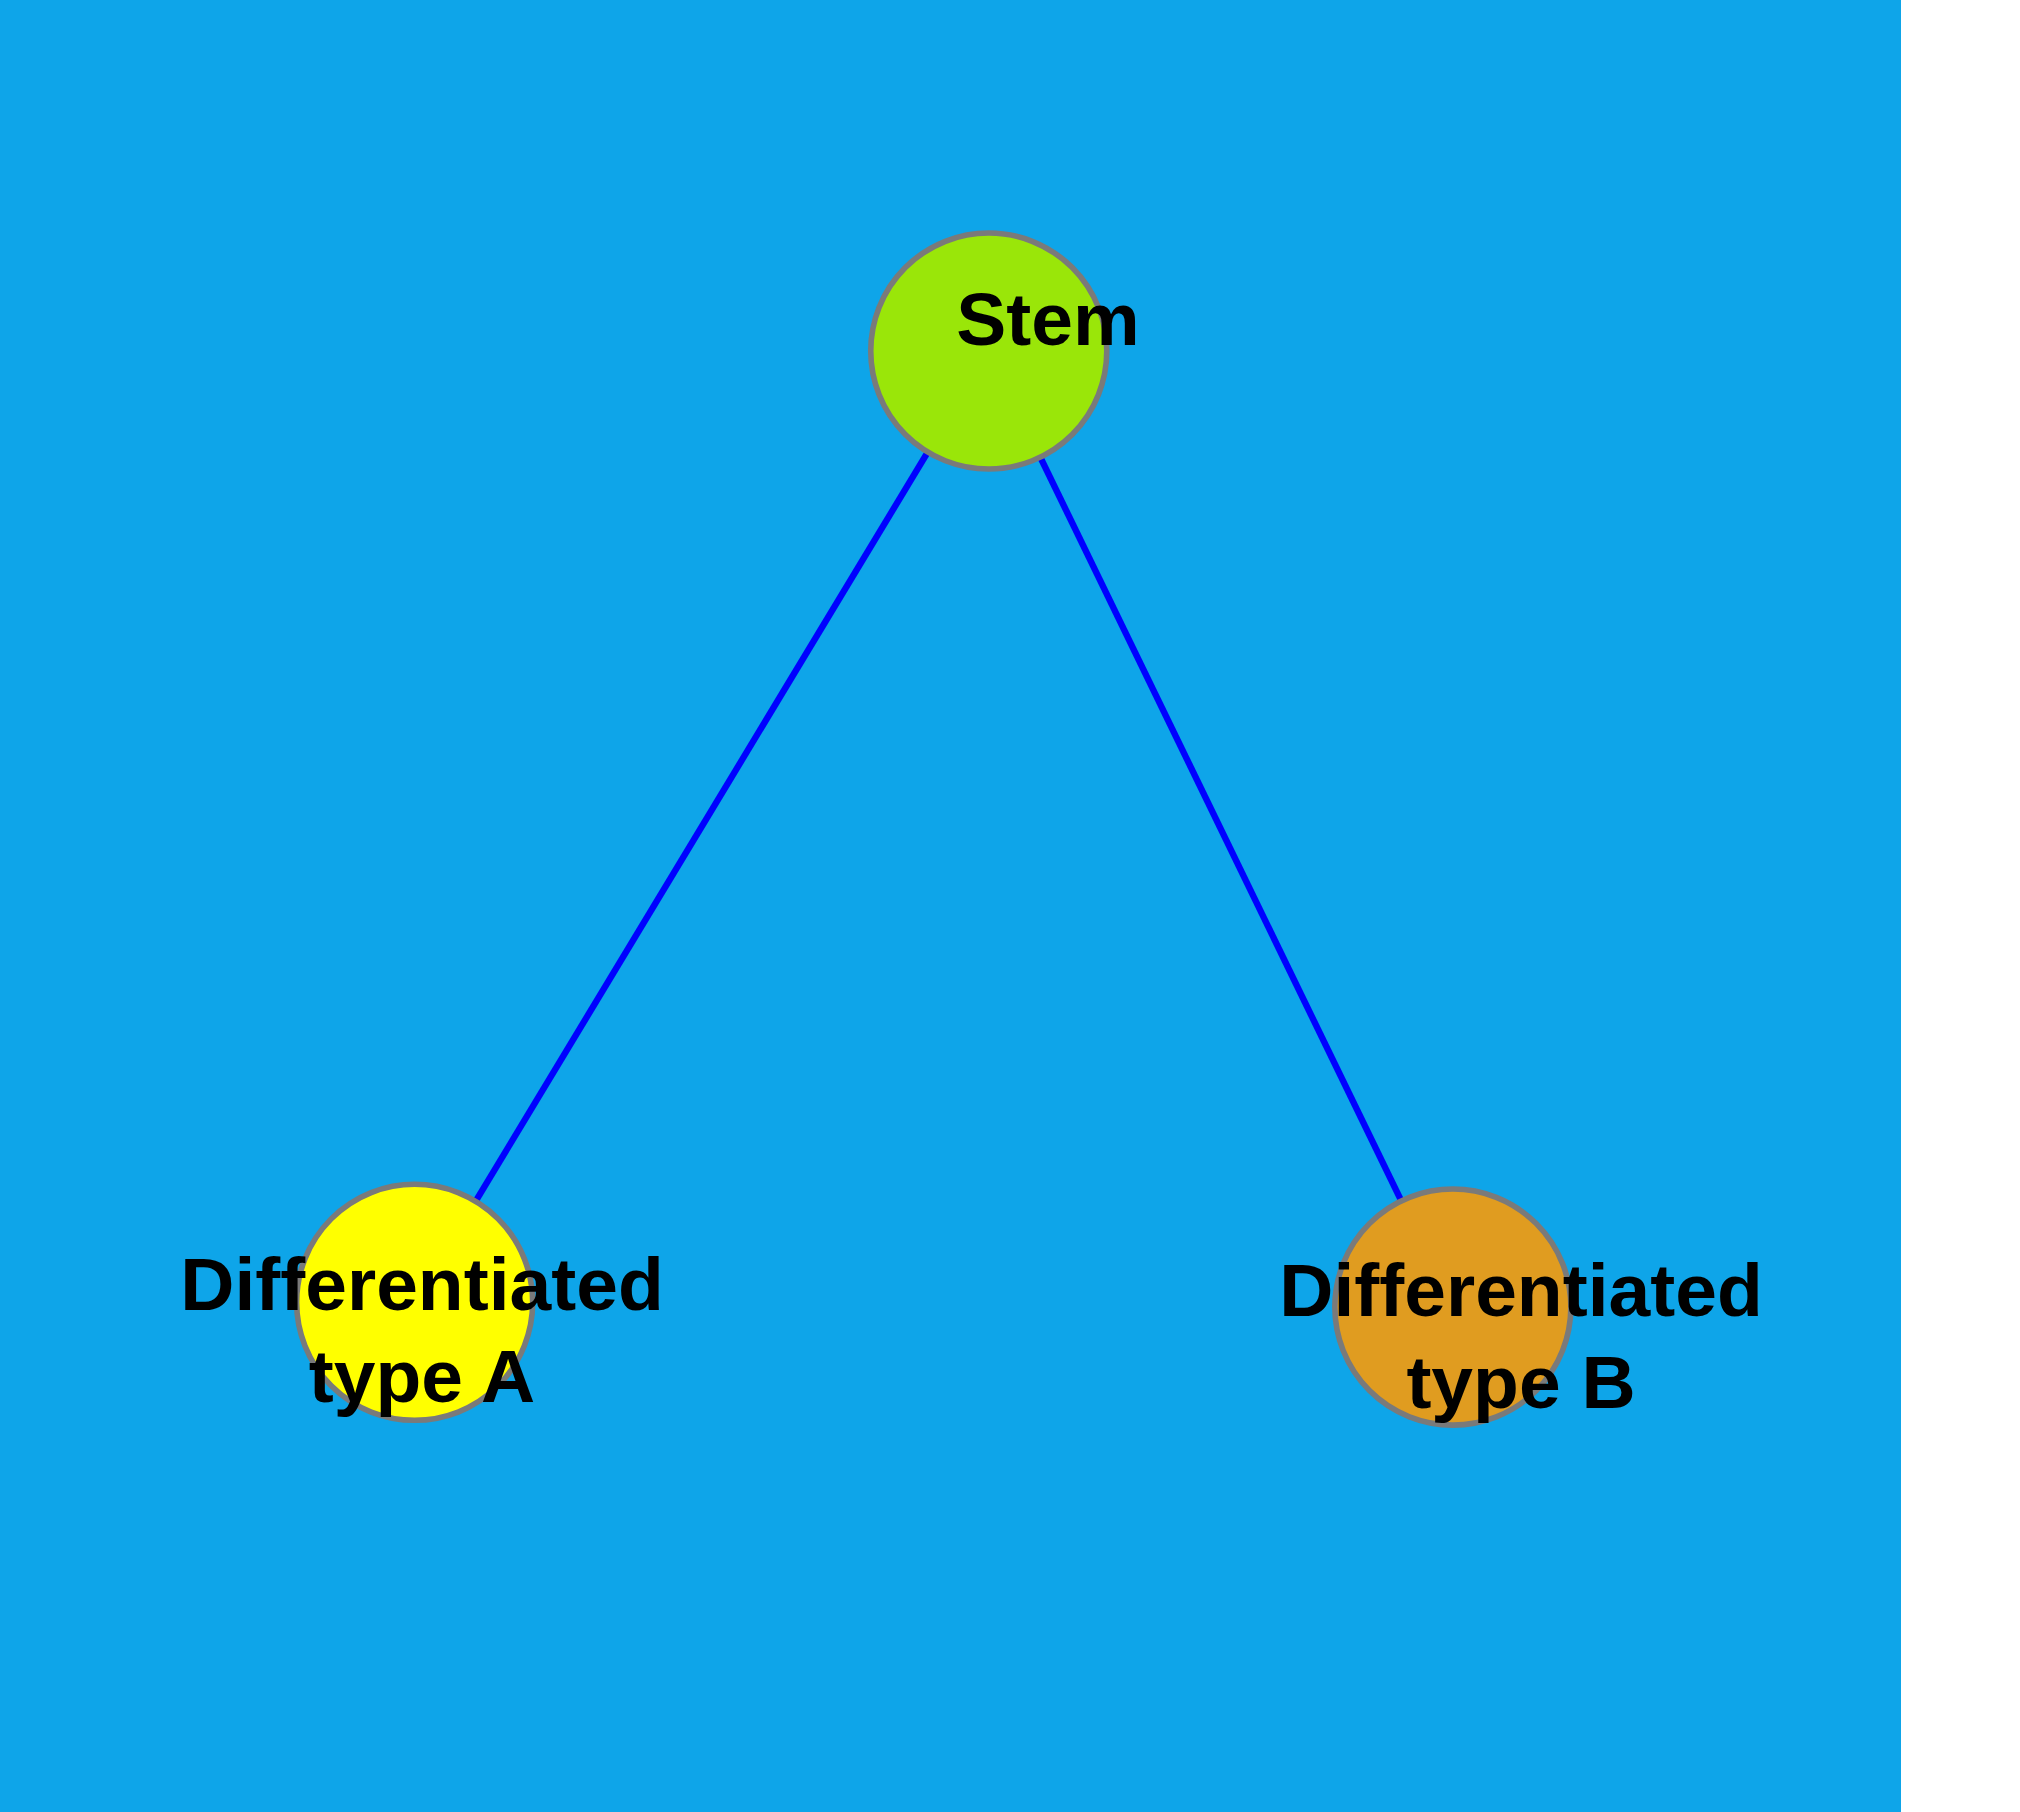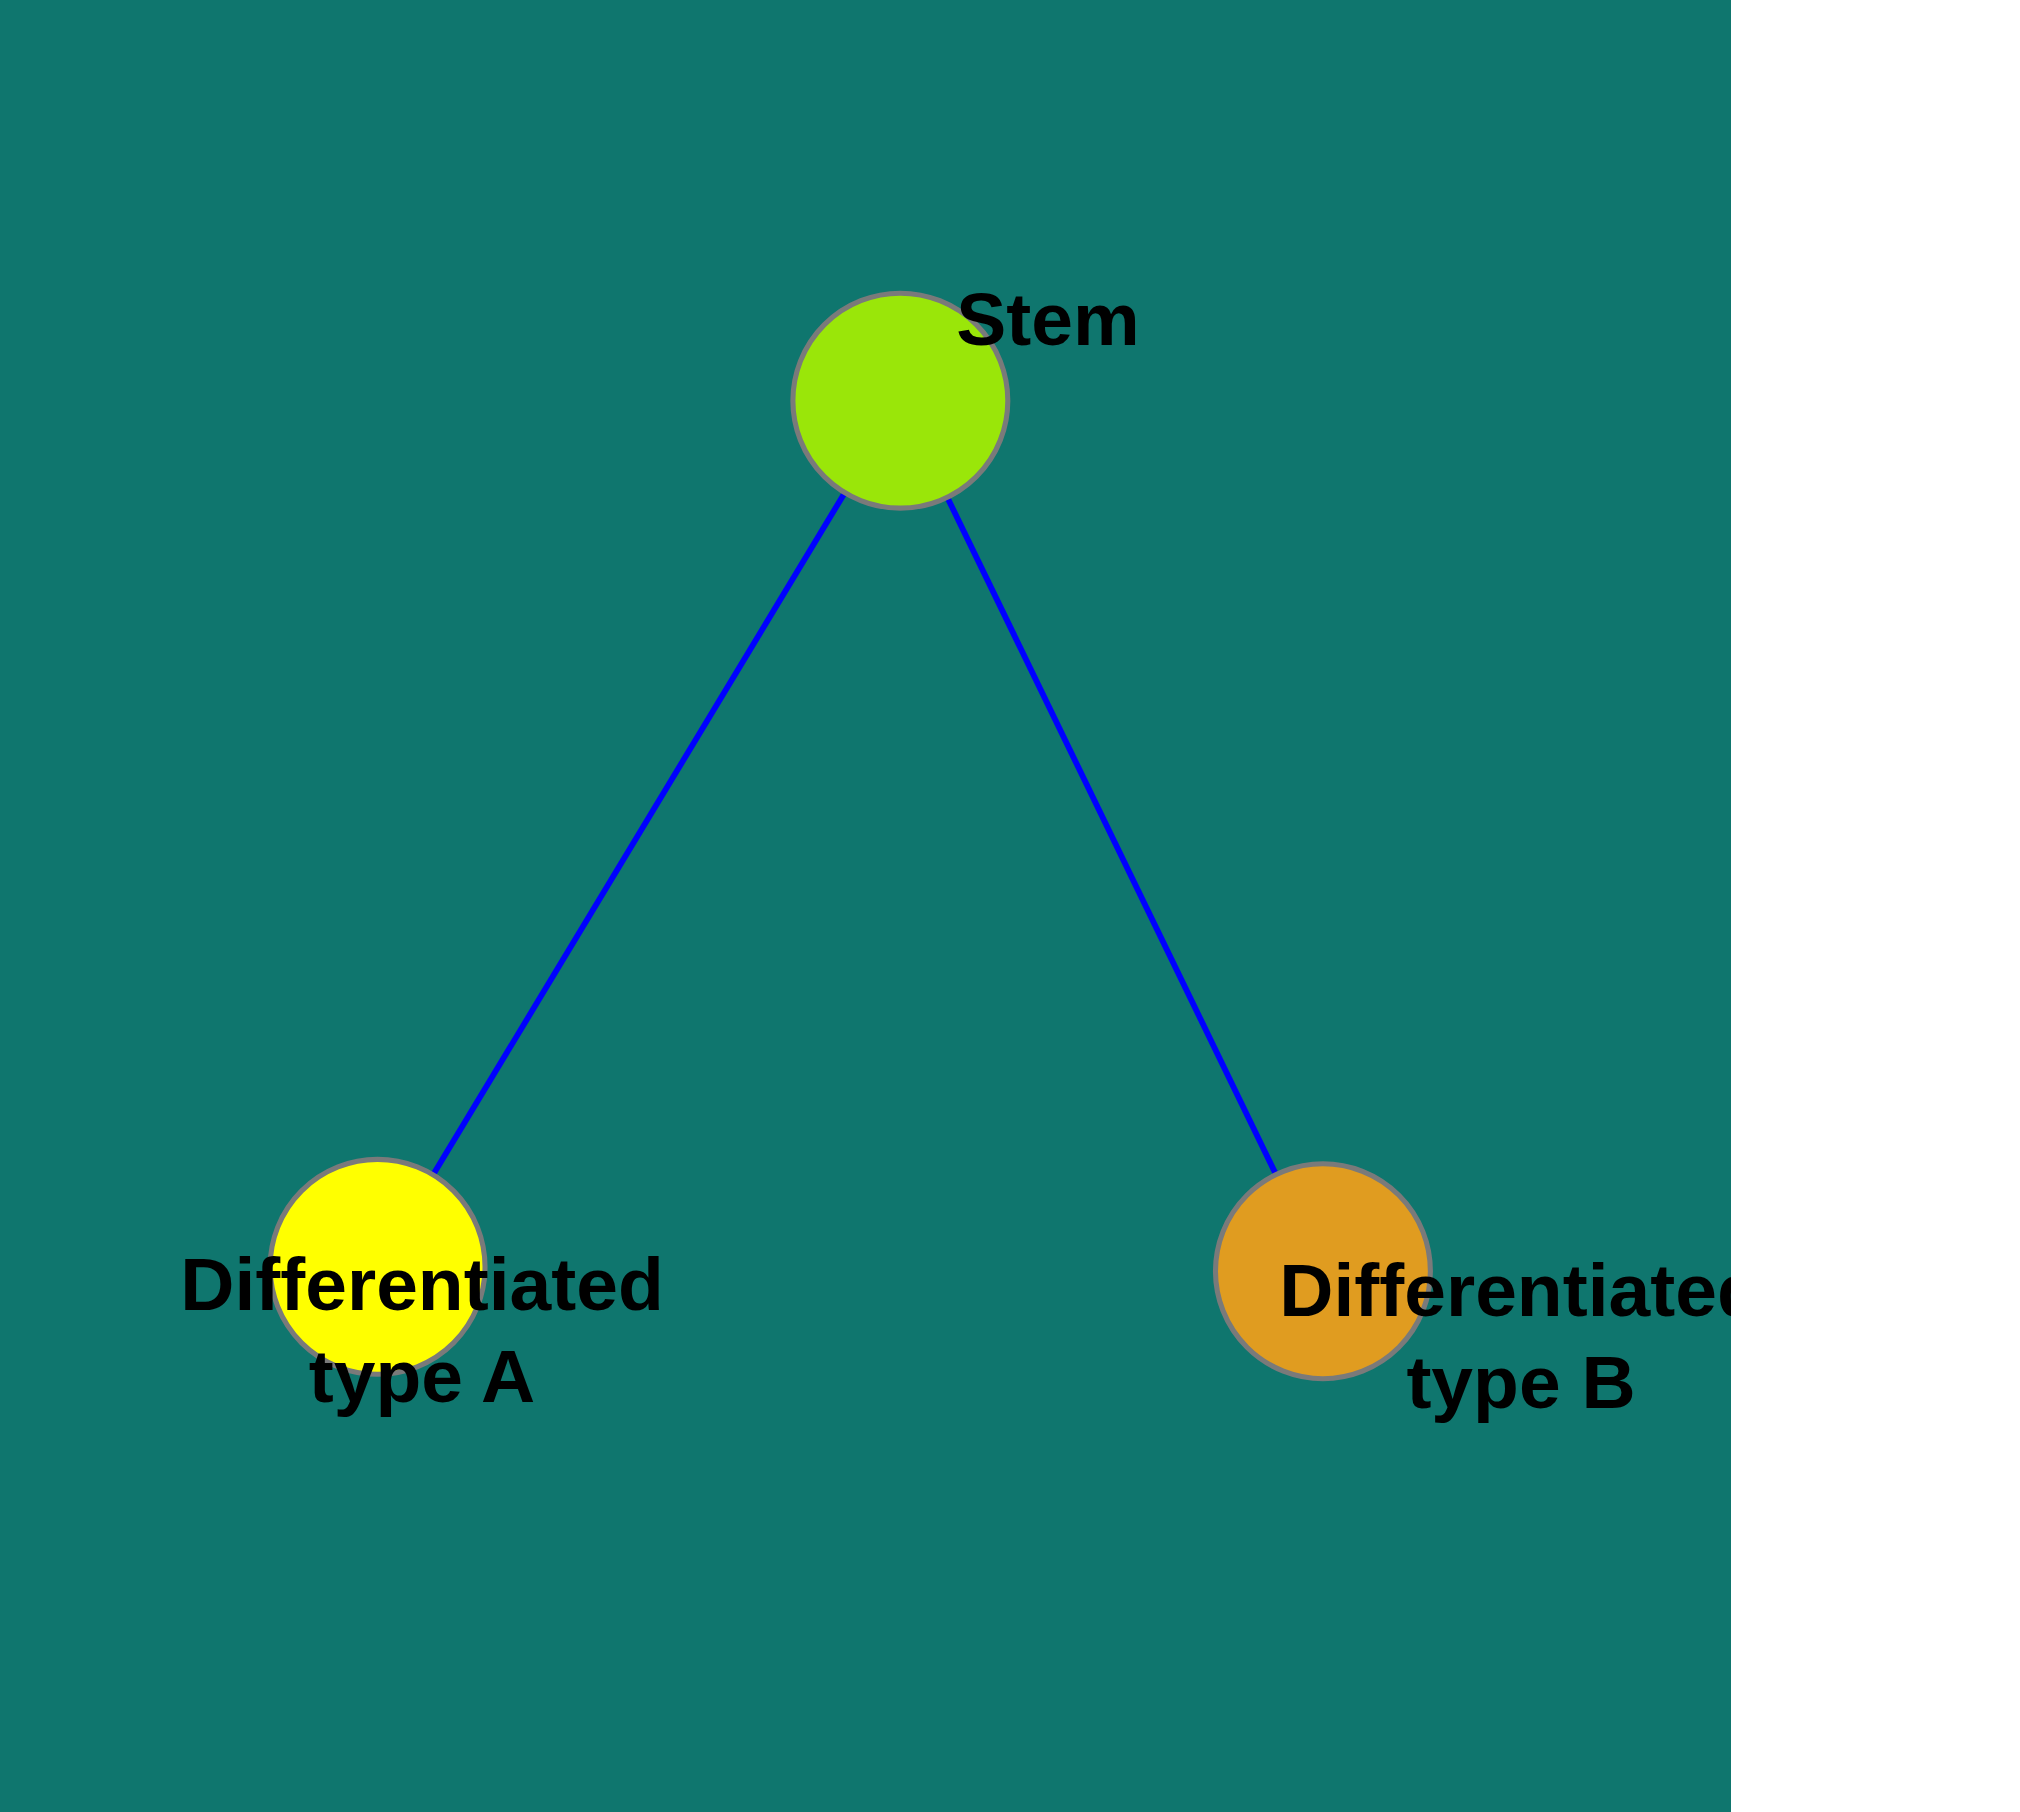--- a/index.html
+++ b/index.html
@@ -1,23 +1,23 @@
 <!DOCTYPE html>
 <html style="font-size:13.6px"><head>
 <meta charset="utf-8">
 <style>
   html, body {
     margin: 0;
     padding: 0;
   }
   .canvas {
     position: relative;
-    width: 1731px;
+    width: 1901px;
     height: 1812px;
-    background: #0f766e;
+    background: #0ea5e9;
     overflow: hidden;
     font-family: "Liberation Sans", sans-serif;
   }
   .graph-svg {
     position: absolute;
     left: 0;
     top: 0;
     width: 100%;
     height: 100%;
     display: block;

